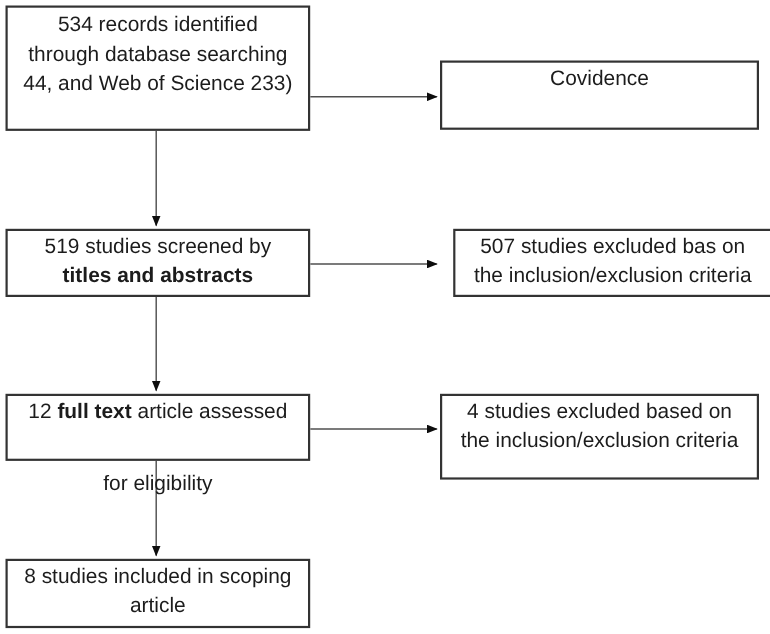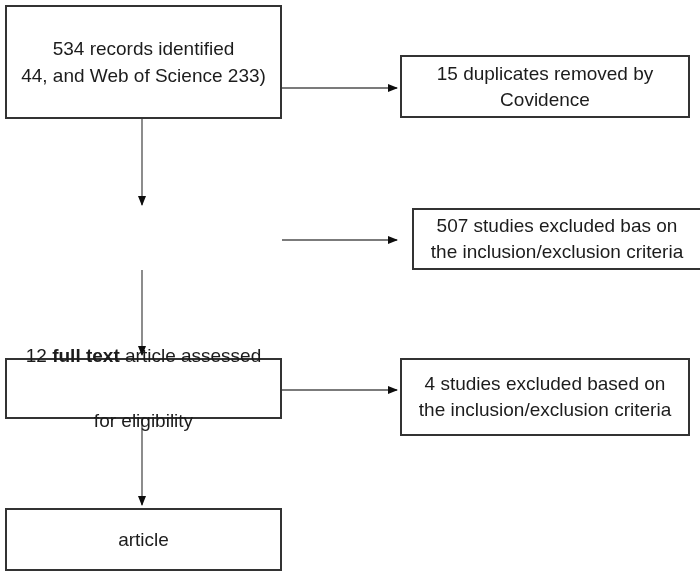--- a/index.html
+++ b/index.html
@@ -16,21 +16,21 @@
     color: #1c1c1c;
     overflow: hidden;
   }
   .box {
     position: absolute;
     box-sizing: border-box;
     border: 2px solid #333333;
     background: #ffffff;
     display: flex;
     flex-direction: column;
-    justify-content: center;
+    justify-content: flex-start;
     align-items: center;
     text-align: center;
     font-size: 19px;
     line-height: 26px;
     padding: 2px 4px;
     z-index: 2;
   }
   .box .text-line {
     white-space: nowrap;
   }
@@ -60,41 +60,46 @@
     <line x1="142" y1="119" x2="142" y2="205" stroke="#4f4f4f" stroke-width="1.3" marker-end="url(#ah)"></line>
     <line x1="142" y1="270" x2="142" y2="355" stroke="#4f4f4f" stroke-width="1.3" marker-end="url(#ah)"></line>
     <line x1="142" y1="419" x2="142" y2="505" stroke="#4f4f4f" stroke-width="1.3" marker-end="url(#ah)"></line>
     <line x1="282" y1="88" x2="397" y2="88" stroke="#4f4f4f" stroke-width="1.3" marker-end="url(#ah)"></line>
     <line x1="282" y1="240" x2="397" y2="240" stroke="#4f4f4f" stroke-width="1.3" marker-end="url(#ah)"></line>
     <line x1="282" y1="390" x2="397" y2="390" stroke="#4f4f4f" stroke-width="1.3" marker-end="url(#ah)"></line>
   </svg>
 
   <div class="box tall" style="left:5px; top:5px; width:277px; height:114px;">
     <div class="text-line">534 records identified</div>
+    <div class="text-line">through database searching</div>
     <div class="text-line">44, and Web of Science 233)</div>
   </div>
 
   <div class="box" style="left:400px; top:55px; width:290px; height:63px;">
-    <div class="text-line">15 duplicates removed by</div>
     <div class="text-line">Covidence</div>
   </div>
 
+  <div class="box" style="left:5px; top:208px; width:277px; height:62px;">
+    <div class="text-line">519 studies screened by</div>
+    <div class="text-line"><b>titles and abstracts</b></div>
+  </div>
 
   <div class="box" style="left:400px; top:208px; width:290px; height:62px;margin-left:12px;">
     <div class="text-line">507 studies excluded bas on</div>
     <div class="text-line">the inclusion/exclusion criteria</div>
   </div>
 
   <div class="box" style="left:5px; top:358px; width:277px; height:61px;gap:39px;">
     <div class="text-line"><span>12 </span><b>full text</b><span> article assessed</span></div>
     <div class="text-line">for eligibility</div>
   </div>
 
   <div class="box" style="left:400px; top:358px; width:290px; height:78px;">
     <div class="text-line">4 studies excluded based on</div>
     <div class="text-line">the inclusion/exclusion criteria</div>
   </div>
 
   <div class="box" style="left:5px; top:508px; width:277px; height:63px;">
+    <div class="text-line">8 studies included in scoping</div>
     <div class="text-line">article</div>
   </div>
 
 </div>
 
 </body></html>

